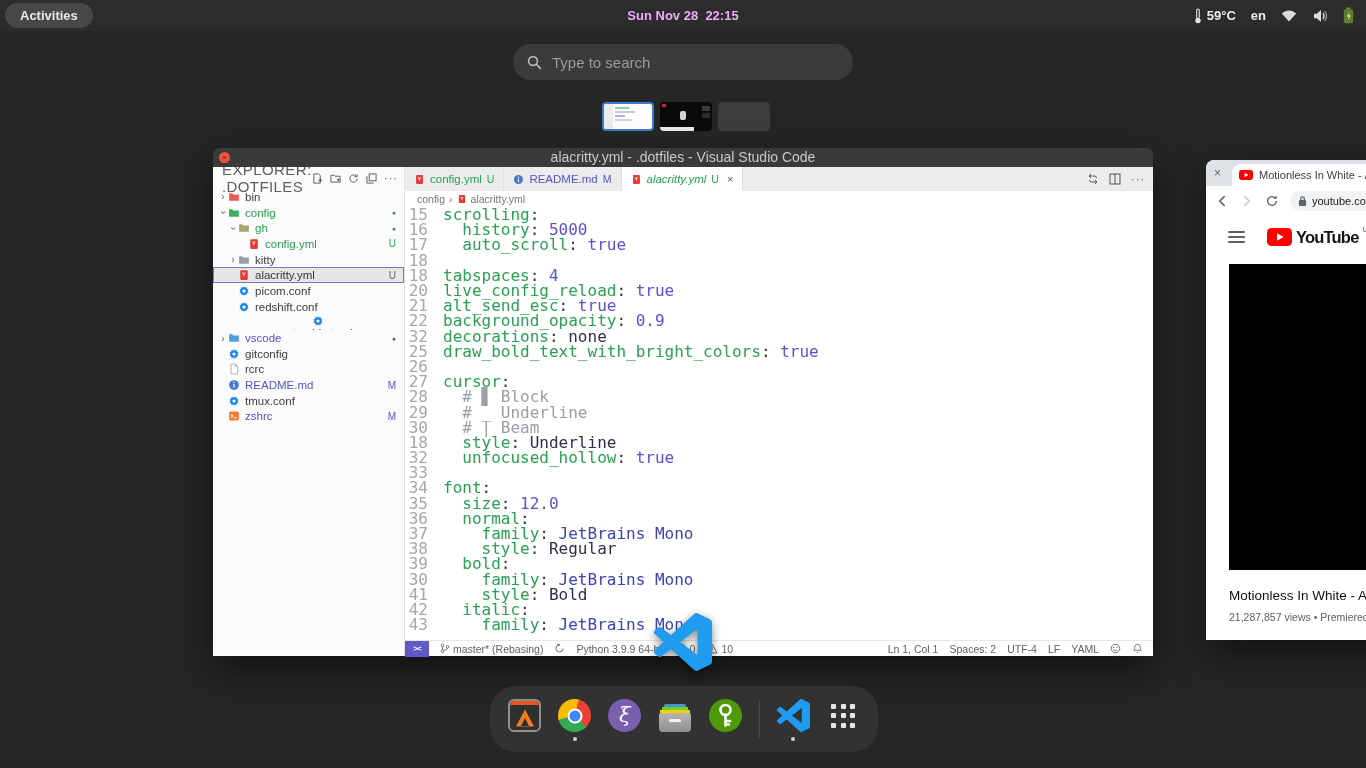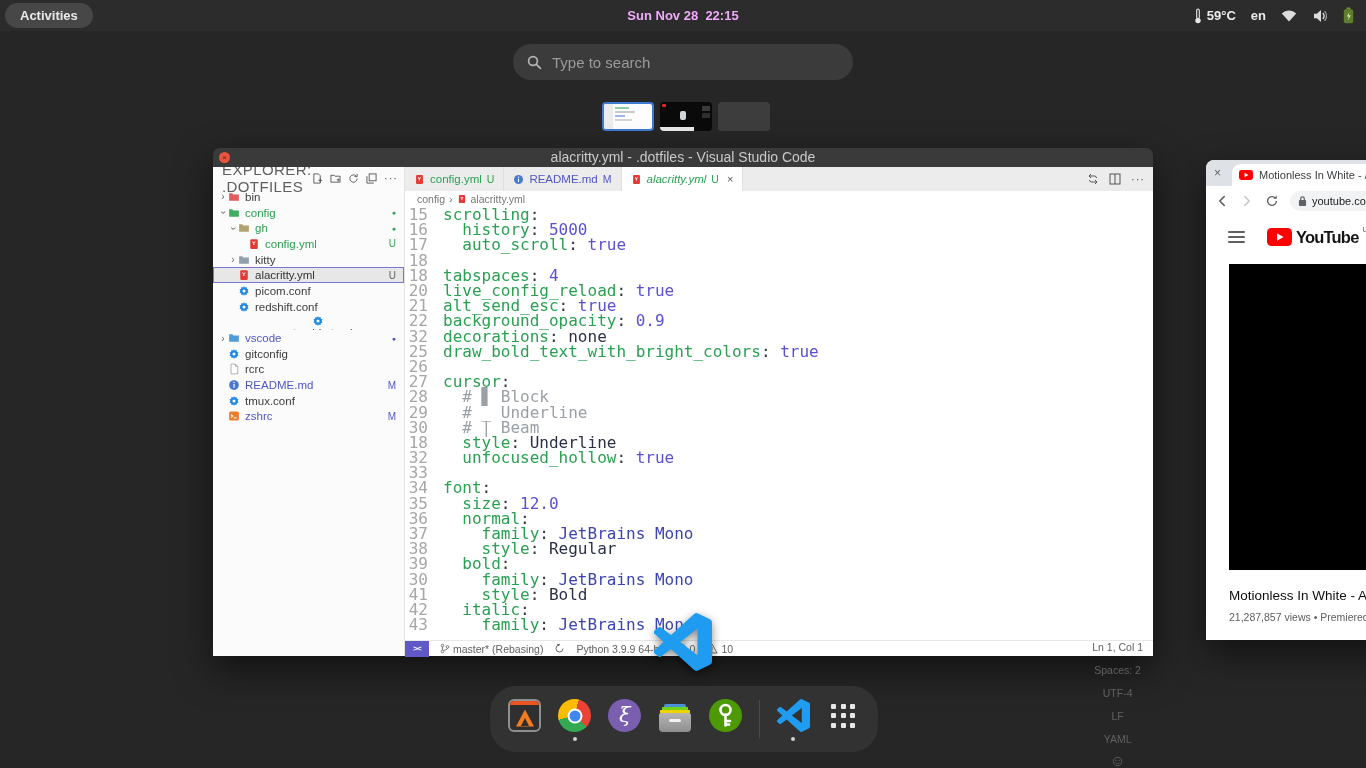--- a/index.html
+++ b/index.html
@@ -70,21 +70,21 @@
   .cl .ln { width:38px; text-align:right; padding-right:15px; color:#a6a6a6; flex:none; }
   .cl pre { font-family:inherit; white-space:pre; }
   .sg-p { color:#33373d; } .sg-k { color:#2aa052; } .sg-num { color:#5a50d6; }
   .sg-v { color:#2b3046; } .sg-s { color:#3c44b0;margin-top:24px; } .sg-c { color:#9aa0a6; }
   #statusbar { height:16px; background:#fff; border-top:1px solid #e7e7e7; display:flex; align-items:center;
     justify-content:space-between; font-size:10.5px; color:#616161; border-radius:0 0 2px 2px; }
   .st-list { display:flex; align-items:center; gap:11px; height:100%; }
   .st-item { display:flex; align-items:center; gap:3px; }
   #st-remote { width:24px; height:16px; background:#5f58c6; color:#fff; font-size:8px; font-weight:bold;
     display:flex; align-items:center; justify-content:center; letter-spacing:-1px; }
-  #status-right { padding-right:10px;flex-direction:column; }
+  #status-right { padding-right:10px; }
 
   #vsc-badge { position:absolute; left:654px; top:613px; width:58px; height:58px;
     filter:drop-shadow(0 3px 5px rgba(0,0,0,.45)); }
 
   
   #chrome { position:absolute; left:1206px; top:160px; width:200px; height:480px; background:#fff;
     border-radius:8px 0 0 0; box-shadow:0 14px 36px rgba(0,0,0,.55); overflow:hidden; }
   #chr-tabs { height:26px; background:#dee1e6; border-radius:8px 0 0 0; position:relative; }
   #chr-tabclose-left { position:absolute; left:8px; top:6px; color:#5f6368; font-size:12px; }
   #chr-activetab { position:absolute; left:26px; right:0; top:4px; height:22px; background:#fff;

